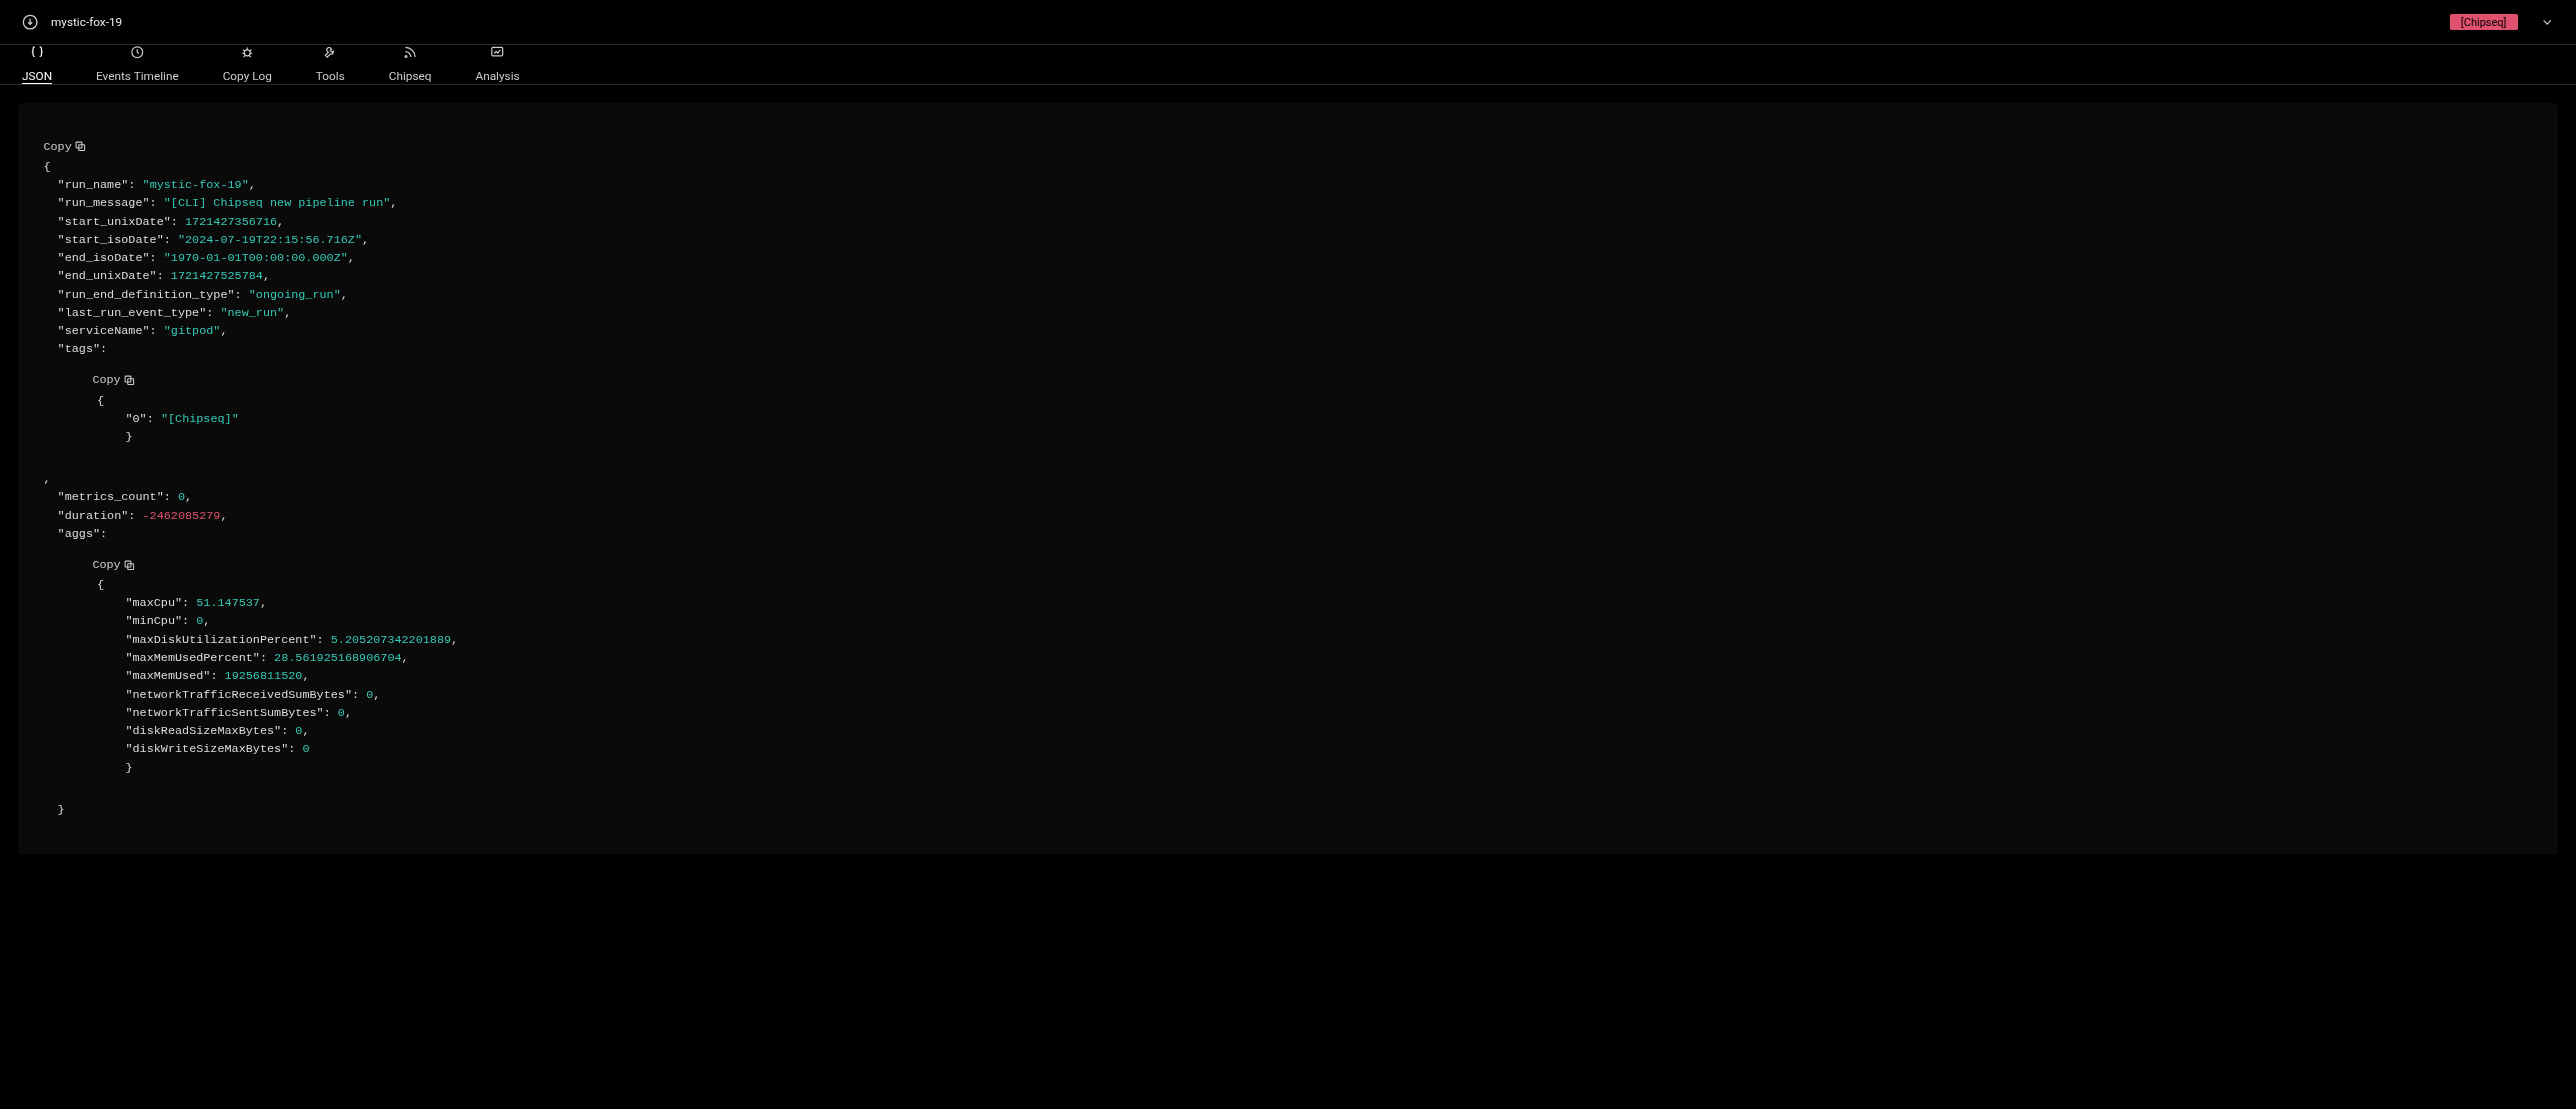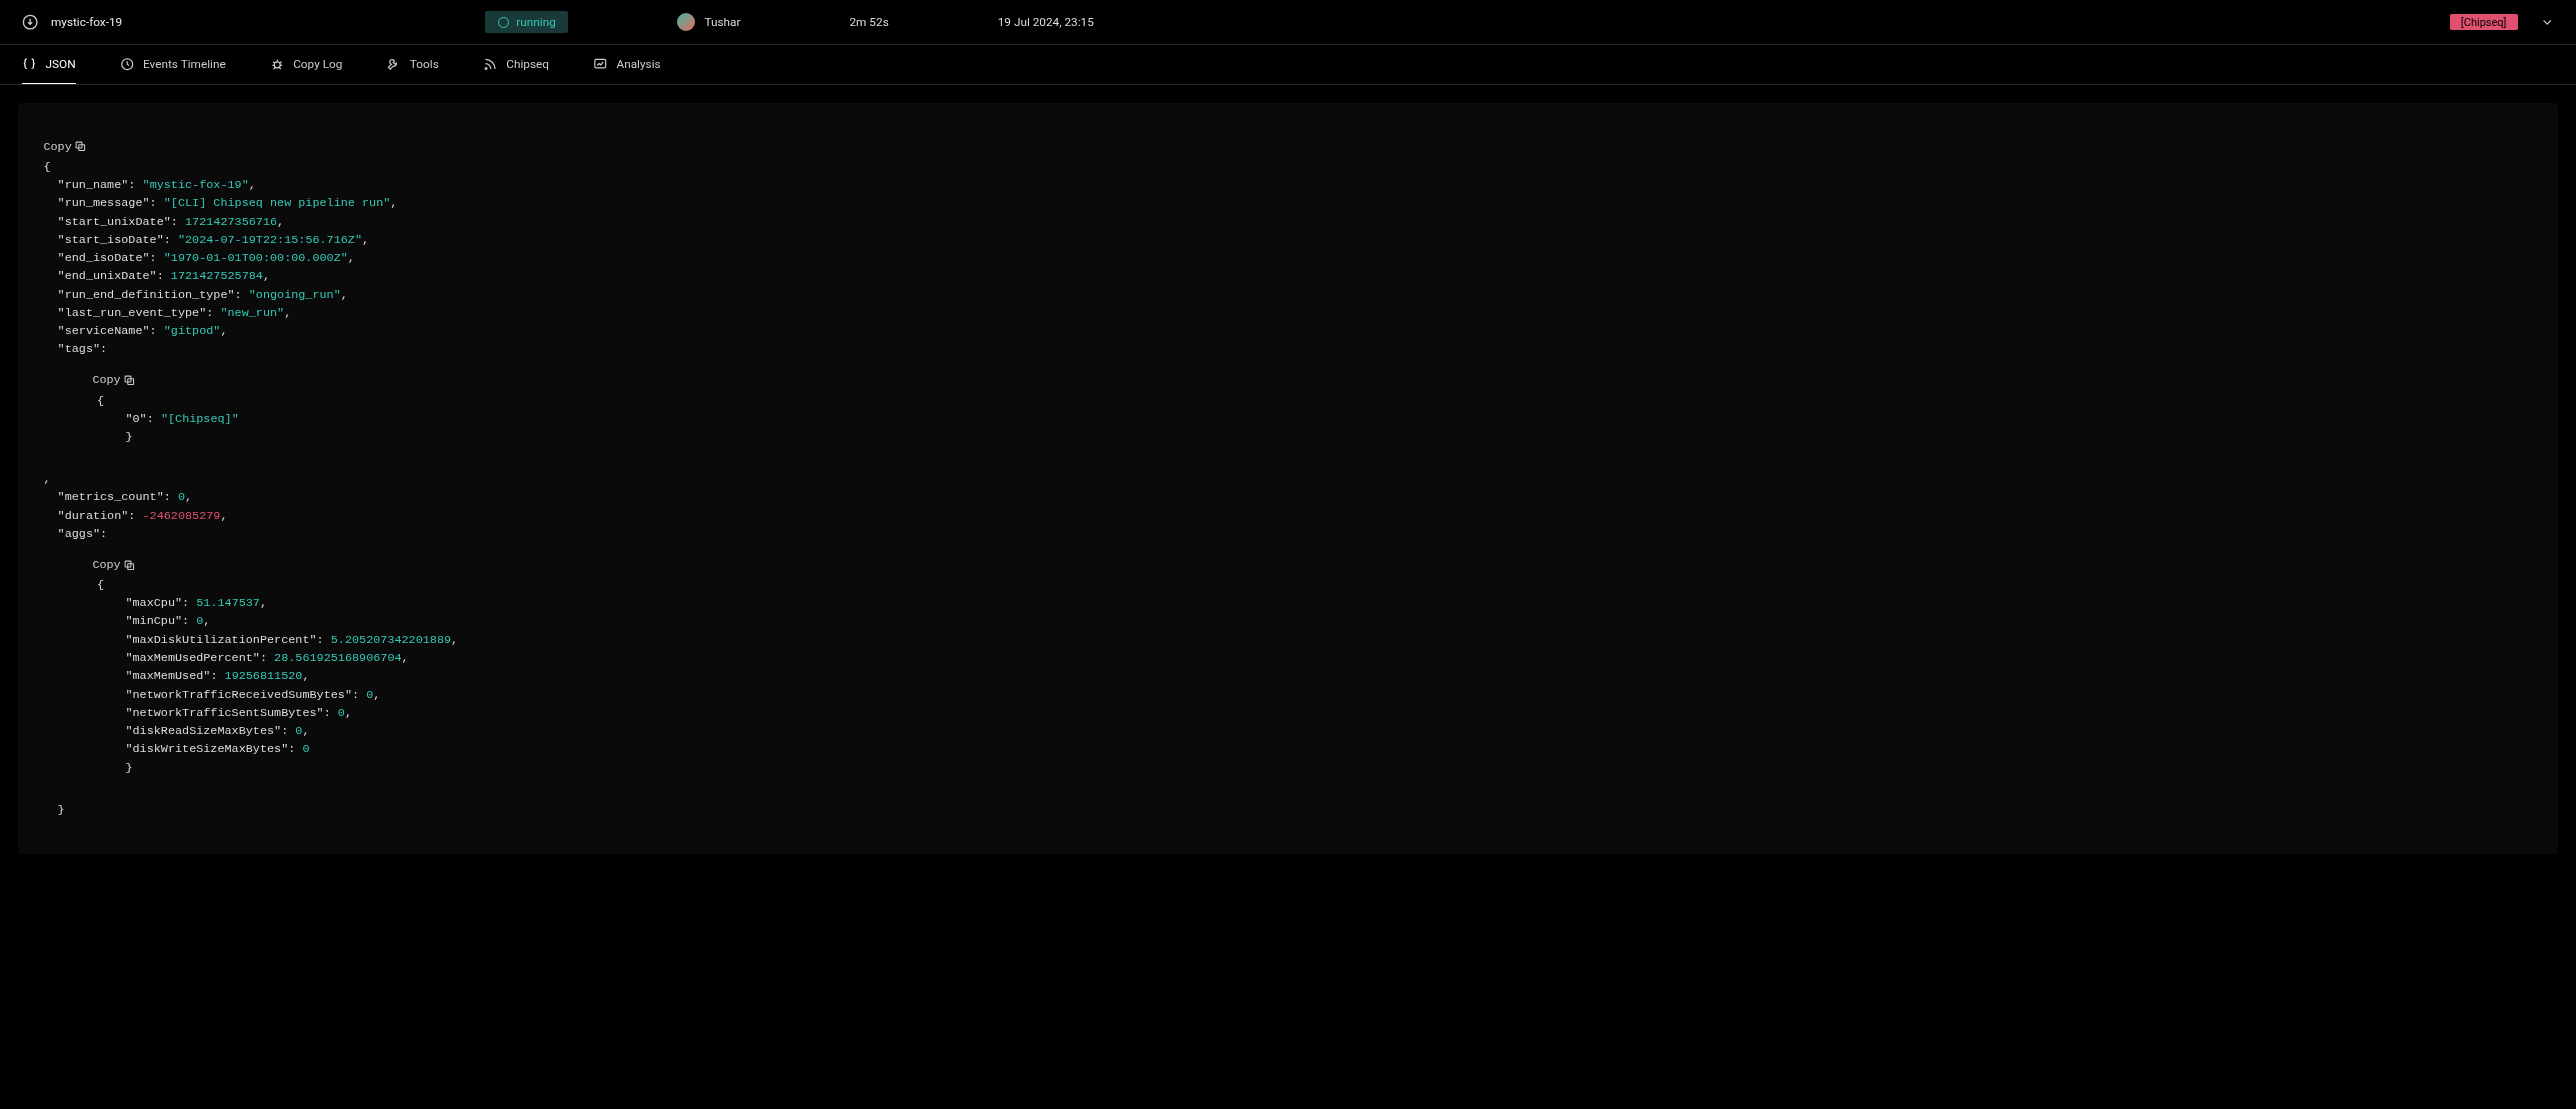--- a/index.html
+++ b/index.html
@@ -77,20 +77,21 @@
     border-bottom: 0.9px solid #2a2a2a;
   }
   .tab {
     display: flex;
     align-items: center;
     gap: 9px;
     color: #ccc;
     cursor: pointer;
     height: 100%;
     border-bottom: 1.8px solid transparent;
+    flex-direction: column;
   }
   .tab.active { color: #fff; border-bottom-color: #fff; }
   .tab-icon { width: 14.5px; height: 14.5px; }
 
   
   .main {
     padding: 18px;
   }
   .json-panel {
     background: #0a0a0a;
@@ -127,32 +128,20 @@
 <div class="header">
   <div class="header-left">
     <svg class="download-icon" viewBox="0 0 24 24" fill="none" stroke="currentColor" stroke-width="2">
       <circle cx="12" cy="12" r="10"></circle>
         <path d="M12 7v7"></path>
         <path d="M9 12l3 3 3-3"></path>
     </svg>
     <span class="run-name">mystic-fox-19</span>
   </div>
 
-  <div class="header-mid">
-    <span class="status-pill">
-      <span class="status-dot"></span>
-      <span>running</span>
-    </span>
-    <span class="user-block">
-      <span class="avatar"></span>
-      <span>Tushar</span>
-    </span>
-    <span class="duration">2m 52s</span>
-    <span class="timestamp">19 Jul 2024, 23:15</span>
-  </div>
 
   <div class="header-right">
     <span class="tag-pill">[Chipseq]</span>
     <svg class="chevron" viewBox="0 0 24 24" fill="none" stroke="currentColor" stroke-width="2">
       <path d="M6 9l6 6 6-6"></path>
     </svg>
   </div>
 </div>
 
 <div class="tabs">

